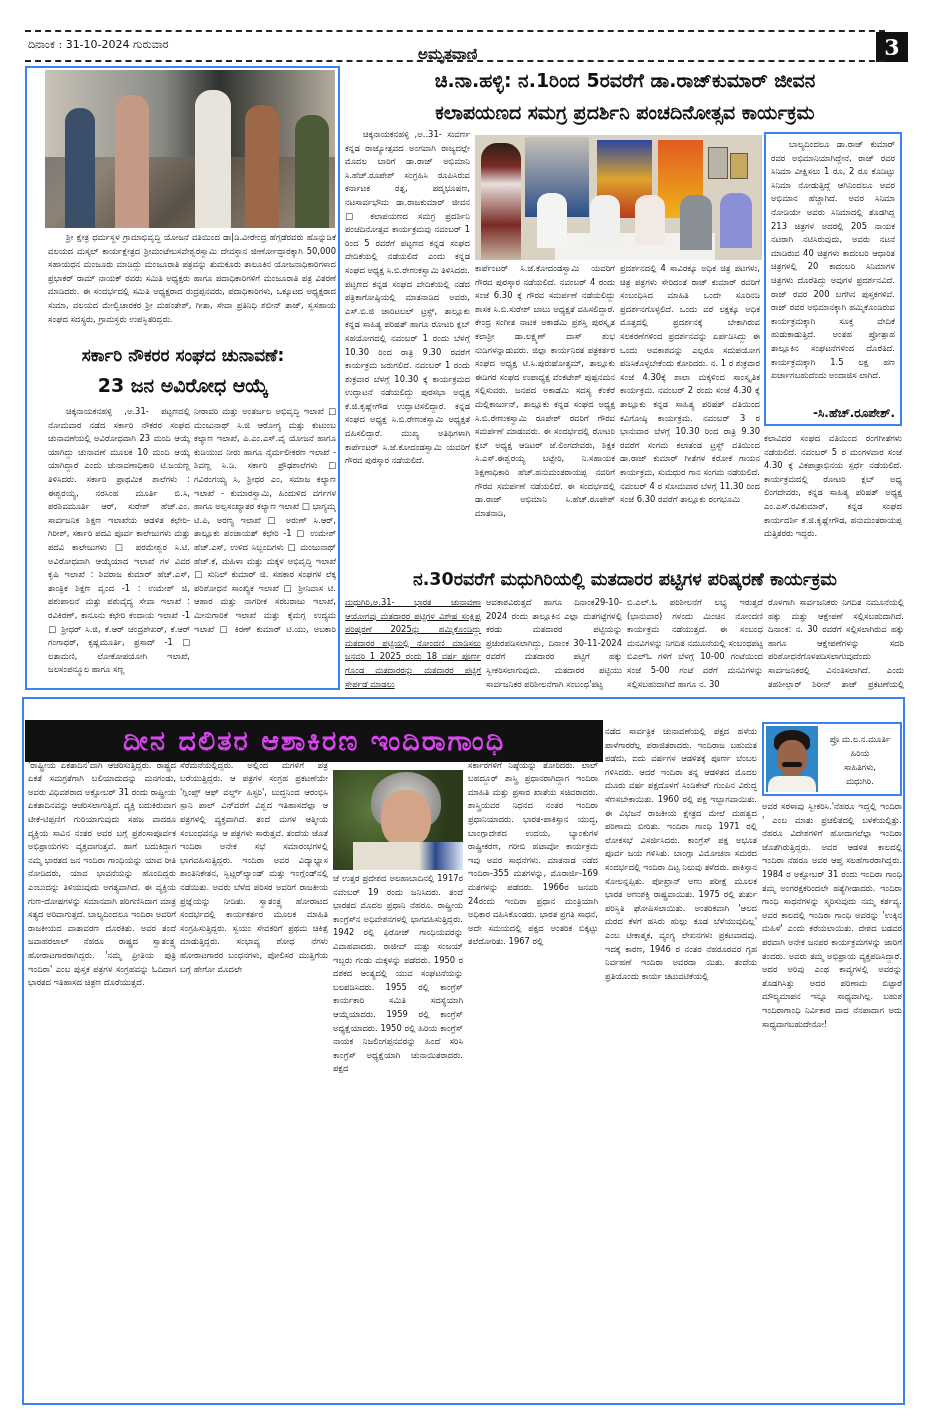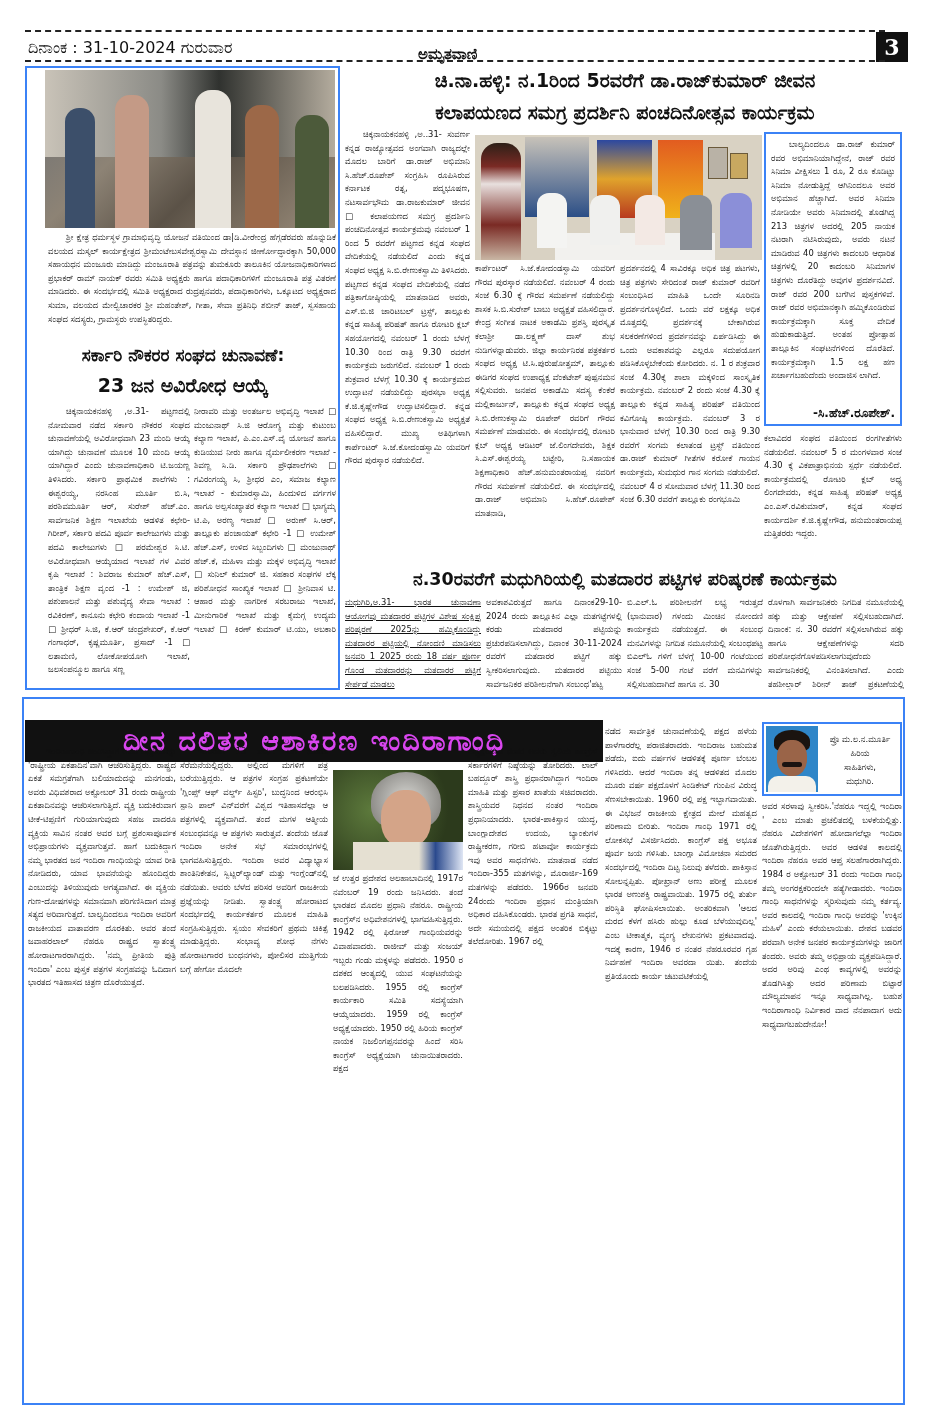--- a/index.html
+++ b/index.html
@@ -1,19 +1,19 @@
 <!DOCTYPE html>
 <html><head>
 <meta charset="utf-8">
 <style>
   html, body { margin:0; padding:0; background:#fff; }
   body { width:945px; height:1418px; position:relative; overflow:hidden; font-family:"DejaVu Sans", sans-serif; color:#111; }
   .abs { position:absolute; }
   .dash { position:absolute; left:25px; width:860px; border-top:2px dashed #222; }
-  .mast-date { left:28px; top:38px; font-size:16px; }
+  .mast-date { left:28px; top:38px; font-size:11px; }
   .mast-title { left:418px; top:35px; font-size:15px; font-weight:bold;margin-top:10px; }
   .page-no { left:876px; top:32px; width:32px; height:30px; background:#111; color:#fff; font-size:22px; font-weight:bold; text-align:center; line-height:30px; font-family:"DejaVu Serif", serif; }
   .box { position:absolute; border:2px solid #3b82f6; box-sizing:border-box; background:#fff; }
   .photo { position:absolute; overflow:hidden; }
   .txt { font-size:8.4px; line-height:13.6px; text-align:justify; overflow:hidden; }
   .col { position:absolute; overflow:hidden; }
   .head-big { font-family:"DejaVu Sans", sans-serif; font-weight:bold; text-align:center; }
   .banner { position:absolute; left:25px; top:700px; width:578px; height:42px; background:#111; color:#d946ef; font-size:27px; font-weight:bold; text-align:center; line-height:42px; letter-spacing:2px;margin-top:20px; }
 </style>
 </head>

